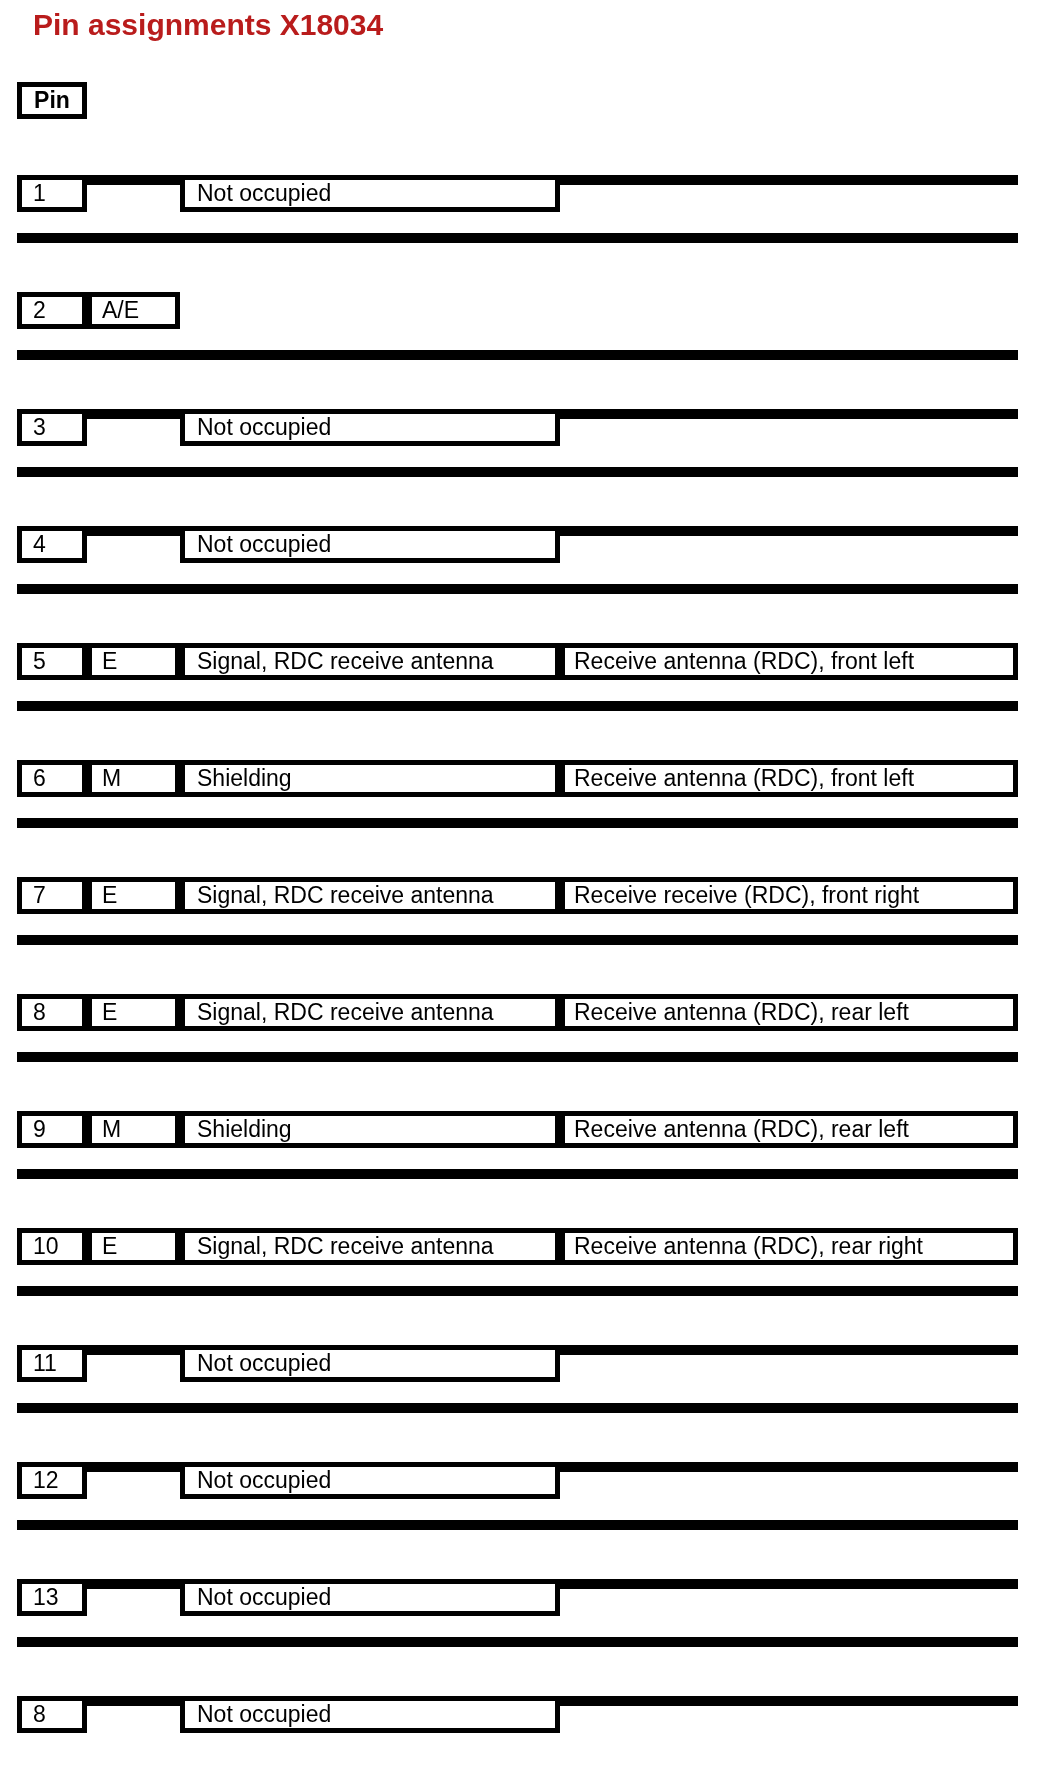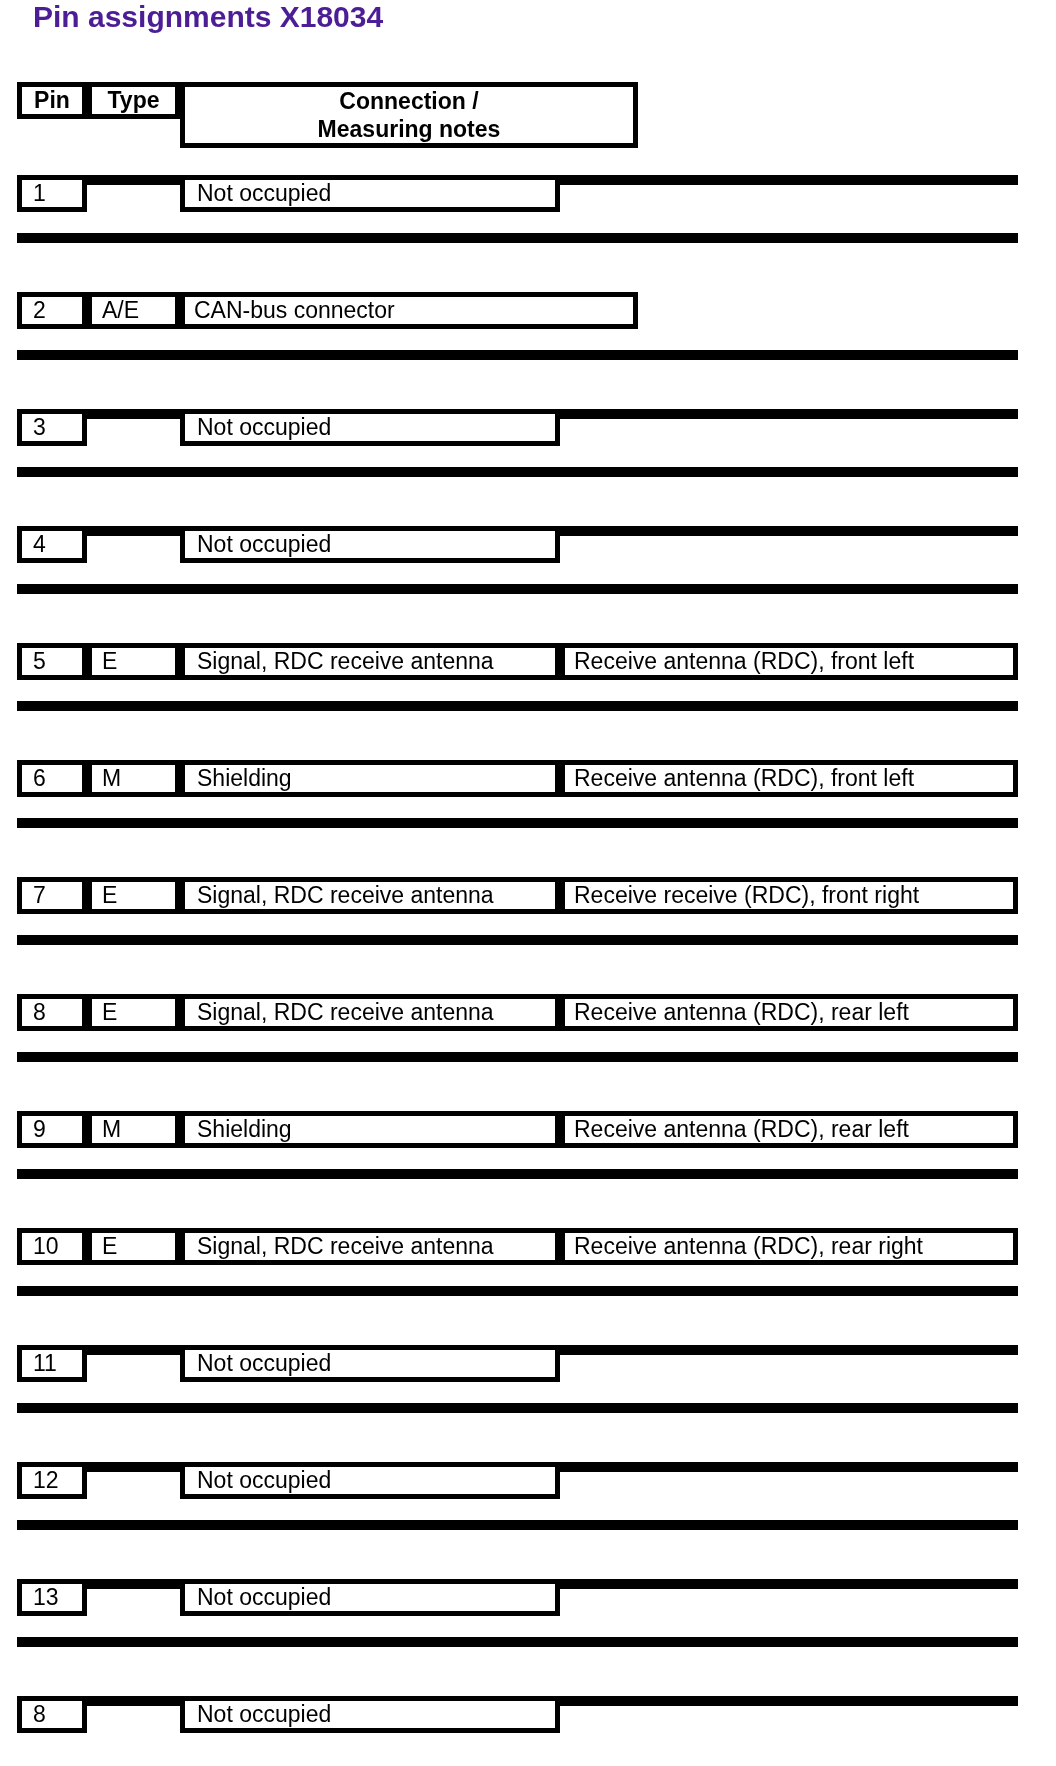--- a/index.html
+++ b/index.html
@@ -13,24 +13,24 @@
   }
   .page {
     position: relative;
     width: 1056px;
     height: 1766px;
     background: #ffffff;
   }
   .doc-title {
     position: absolute;
     left: 33px;
-    top: 0;
+    top: 8px;
     font-size: 30px;
     font-weight: bold;
-    color: #4c1d95;
+    color: #b91c1c;
     white-space: nowrap;
   }
   .pintable {
     position: absolute;
     left: 17px;
     top: 82px;
     width: 1001px;
   }
   .row {
     display: flex;
@@ -78,45 +78,37 @@
 <body>
 
 <div class="page">
 
   <div class="doc-title">Pin assignments X18034</div>
 
   <div class="pintable">
 
     <div class="row header-row">
       <div class="cell pin-col">Pin</div>
-      <div class="cell type-col">Type</div>
-      <div class="cell conn-col">
-        <div class="conn-header-inner">
-          <span>Connection /</span>
-          <span>Measuring notes</span>
-        </div>
-      </div>
     </div>
 
     <div id="rows">
         <div class="row data-row">
     <div class="cell pin-col">1</div>
     <div class="cell type-col"></div>
     <div class="cell desc-col">Not occupied</div>
     <div class="cell conn-col"></div>
   </div>
         <div class="row spacer-row">
     <div class="cell merged-col"></div>
     <div class="cell desc-col"></div>
     <div class="cell conn-col"></div>
   </div>
         <div class="row data-row">
     <div class="cell pin-col">2</div>
     <div class="cell type-col">A/E</div>
-    <div class="cell conn-col">CAN-bus connector</div>
   </div>
         <div class="row spacer-row">
     <div class="cell merged-col"></div>
     <div class="cell desc-col"></div>
     <div class="cell conn-col"></div>
   </div>
         <div class="row data-row">
     <div class="cell pin-col">3</div>
     <div class="cell type-col"></div>
     <div class="cell desc-col">Not occupied</div>

